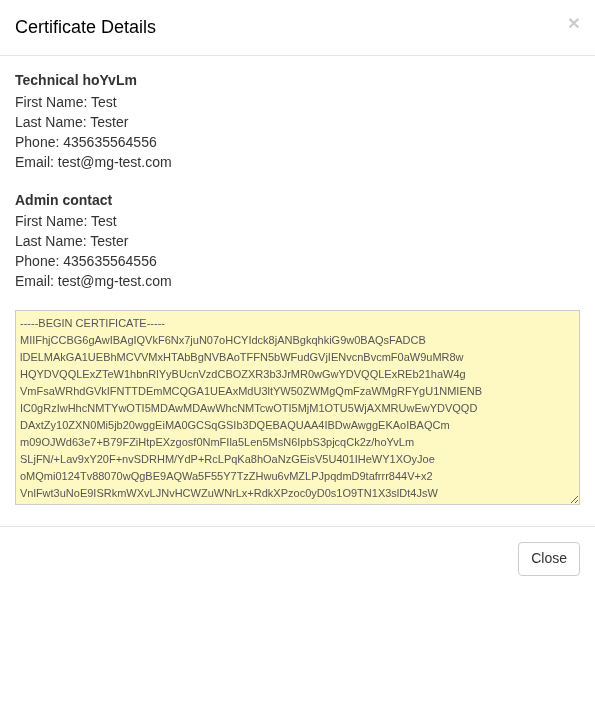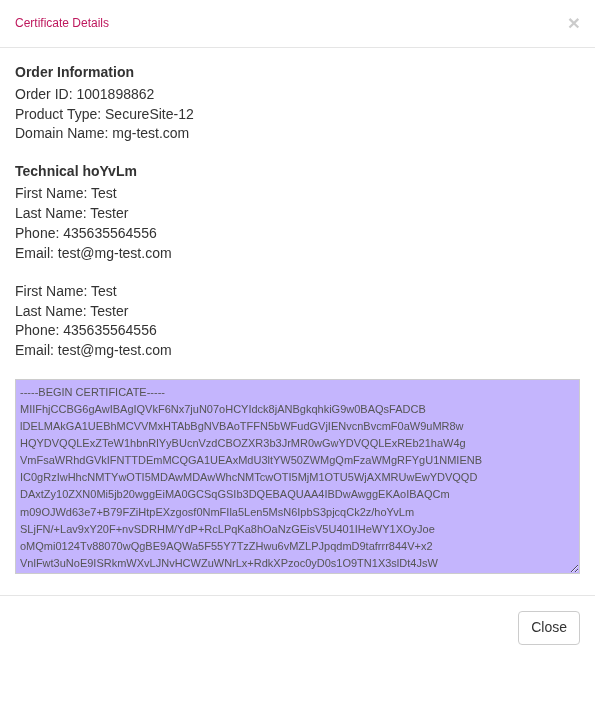--- a/index.html
+++ b/index.html
@@ -16,24 +16,24 @@
     .modal {
       width: 595px;
       background: #fff;
     }
     .modal-header {
       padding: 15px;
       border-bottom: 1px solid #e5e5e5;
       position: relative;
     }
     .modal-title {
-      font-size: 12px;
+      font-size: 18px;
       font-weight: 500;
       line-height: 1.4;
-      color: #be185d;
+      color: #000000;
     }
     .close-x {
       position: absolute;
       top: 12px;
       right: 15px;
       font-size: 21px;
       font-weight: 700;
       line-height: 1;
       color: #000;
       opacity: 0.2;
@@ -61,21 +61,21 @@
     .row .label {
       display: inline;
     }
     .row .value {
       display: inline;
     }
     .cert-box {
       width: 100%;
       height: 195px;
       border: 1px solid #ccc;
-      background: #c4b5fd;
+      background: #fef9c3;
       font-family: "Helvetica Neue", Helvetica, Arial, sans-serif;
       font-size: 11px;
       line-height: 1.55;
       padding: 4px 4px;
       resize: both;
       overflow-y: scroll;
       color: #555;
       word-break: break-all;
     }
     .modal-footer {
@@ -100,35 +100,20 @@
 
 <div class="modal">
 
   <div class="modal-header">
     <h4 class="modal-title">Certificate Details</h4>
     <button class="close-x">×</button>
   </div>
 
   <div class="modal-body">
 
-    <div class="section">
-      <div class="section-title">Order Information</div>
-      <div class="row">
-        <span class="label">Order ID:</span>
-        <span class="value">1001898862</span>
-      </div>
-      <div class="row">
-        <span class="label">Product Type:</span>
-        <span class="value">SecureSite-12</span>
-      </div>
-      <div class="row">
-        <span class="label">Domain Name:</span>
-        <span class="value">mg-test.com</span>
-      </div>
-    </div>
 
     <div class="section">
       <div class="section-title">Technical hoYvLm</div>
       <div class="row">
         <span class="label">First Name:</span>
         <span class="value">Test</span>
       </div>
       <div class="row">
         <span class="label">Last Name:</span>
         <span class="value">Tester</span>
@@ -137,20 +122,21 @@
         <span class="label">Phone:</span>
         <span class="value">435635564556</span>
       </div>
       <div class="row">
         <span class="label">Email:</span>
         <span class="value">test@mg-test.com</span>
       </div>
     </div>
 
     <div class="section">
+      <div class="section-title">Admin contact</div>
       <div class="row">
         <span class="label">First Name:</span>
         <span class="value">Test</span>
       </div>
       <div class="row">
         <span class="label">Last Name:</span>
         <span class="value">Tester</span>
       </div>
       <div class="row">
         <span class="label">Phone:</span>

